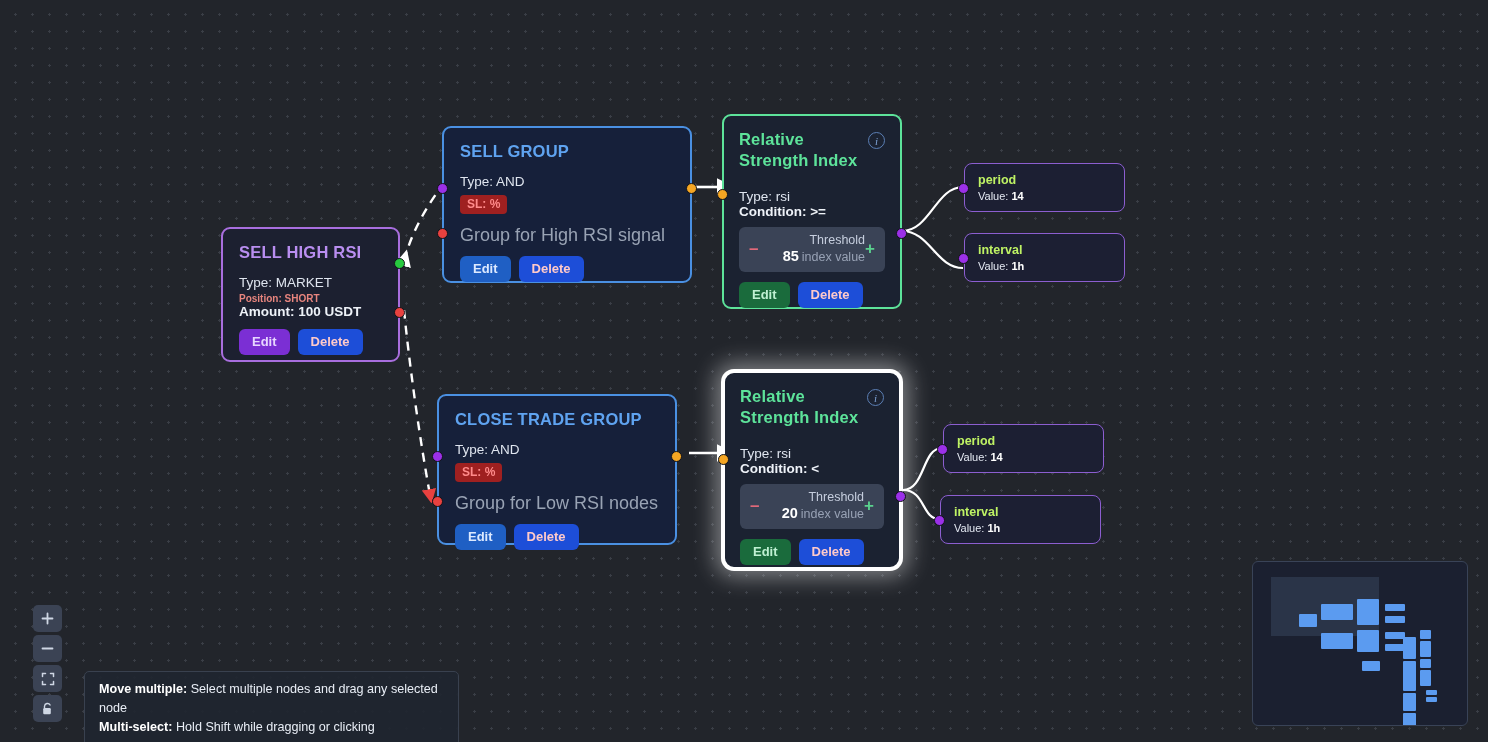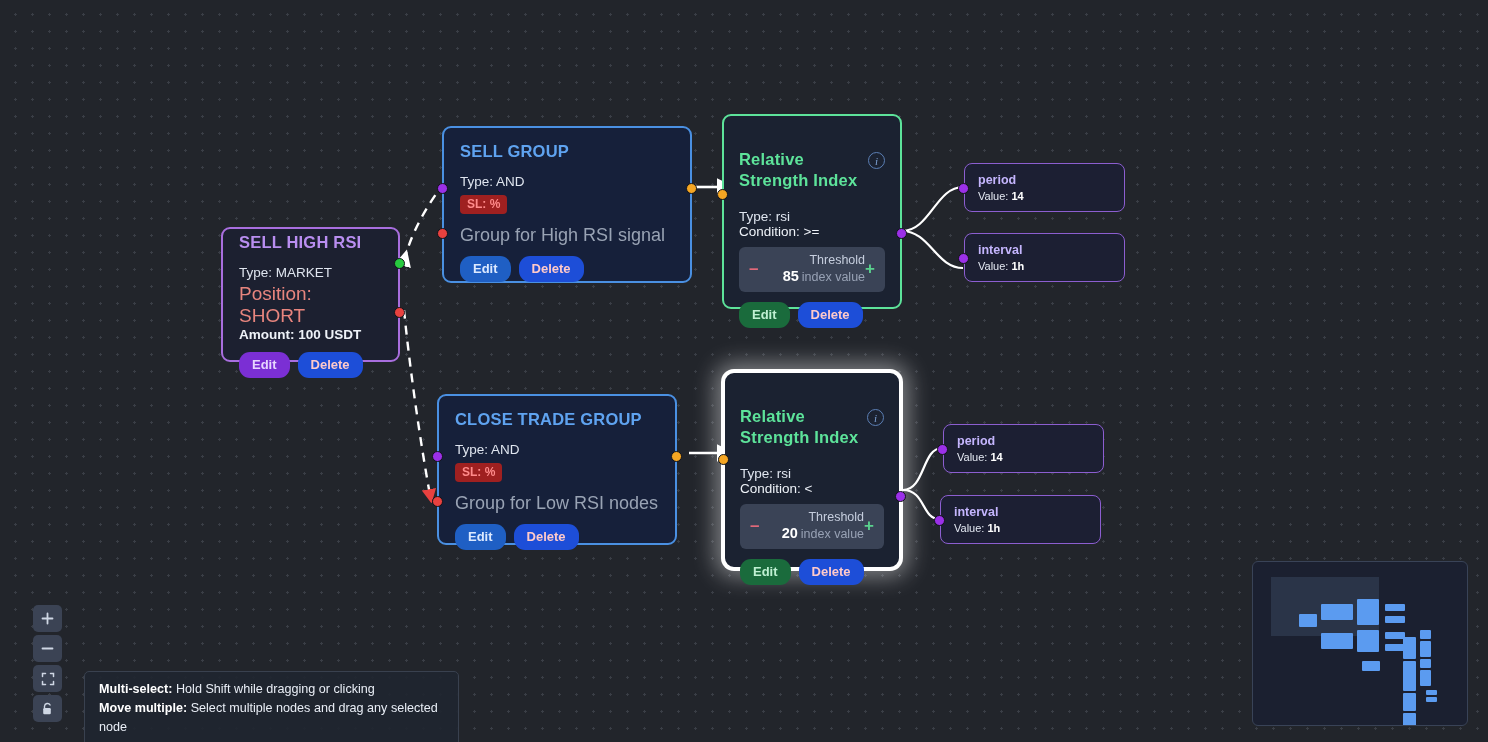--- a/index.html
+++ b/index.html
@@ -27,24 +27,24 @@
     background: #1b2233;
     color: #e8ecf4;
   }
   .node-title { font-weight: bold; letter-spacing: .2px; }
   .node-line { font-size: 13.5px; color: #dfe5ef; line-height: 1.45; }
 
   
   .node-action {
     border: 2px solid #a86ede;
     background: #1c2030;
-    padding: 4px 16px 14px 16px;
+    padding: 14px 16px 14px 16px;
   }
   .node-action .node-title { color: #b98ef0; font-size: 16.5px; margin-bottom: 11px; }
-  .row-position { color: #e8857e; font-weight: normal; font-size: 19px; }
+  .row-position { color: #e8857e; font-weight: bold; font-size: 10px; }
   .row-amount { font-weight: bold; font-size: 13.5px; color: #eef2f8; }
 
   
   .node-group {
     border: 2px solid #4a90e2;
     background: #16203a;
     padding: 14px 16px;
   }
   .node-group .node-title { color: #5fa3f0; font-size: 16.5px; margin-bottom: 11px; }
 
@@ -56,30 +56,30 @@
   }
   .node-ind.selected {
     box-shadow: 0 0 0 2px #ffffff, 0 0 22px 8px rgba(255,255,255,0.42);
     border-color: #ffffff;
     border-radius: 11px;
   }
   .node-ind .node-title {
     color: #5de39a; font-size: 16.5px; line-height: 1.26;
     max-width: 120px;
   }
-  .ind-head { display: flex; justify-content: space-between; align-items: flex-start; margin-top: 20px; }
+  .ind-head { display: flex; justify-content: space-between; align-items: flex-start; }
   .info-icon {
     width: 17px; height: 17px; border-radius: 50%;
     border: 1.4px solid #5b7fb5; color: #7fa3d6;
     font-size: 11px; font-style: italic; font-family: "Liberation Serif", serif;
     display: flex; align-items: center; justify-content: center;
     margin-top: 3px; flex: none;
   }
   .ind-type { margin-top: 18px; font-size: 13.5px; color: #dfe5ef; }
-  .ind-cond { font-size: 13.5px; color: #eef2f8; font-weight: normal; }
+  .ind-cond { font-size: 13.5px; color: #eef2f8; font-weight: bold; }
 
   .stepper {
     margin-top: 8px;
     background: #3a4356;
     border-radius: 6px;
     padding: 6px 10px 7px 10px;
     display: flex; align-items: center; justify-content: space-between;
     position: relative;
   }
   .step-btn { font-size: 17px; font-weight: bold; line-height: 1; cursor: pointer; user-select: none; }
@@ -90,34 +90,34 @@
   .step-val { font-size: 14.5px; font-weight: bold; color: #ffffff; }
   .step-unit { font-size: 12.5px; color: #98a2b5; margin-left: 3px; }
 
   
   .node-param {
     border: 1.6px solid #8c5ed0;
     background: #1c1f33;
     border-radius: 8px;
     padding: 9px 13px 11px 13px;
   }
-  .param-key { color: #c4b5fd; font-size: 12.5px; font-weight: bold; }
+  .param-key { color: #bef264; font-size: 12.5px; font-weight: bold; }
   .param-val { color: #e3e8f2; font-size: 11px; margin-top: 3px; }
   .param-val b { color: #ffffff; }
 
   
   .badge-sl {
     display: inline-block; background: #9f2020; color: #ff8a8a;
     font-size: 12px; font-weight: bold; border-radius: 4px;
     padding: 2px 7px 3px 7px; margin: 3px 0 0 0;
   }
   .desc { color: #99a3b4; font-size: 18px; margin-top: 11px; }
   .btns { display: flex; gap: 8px; margin-top: 10px; }
   .btn {
-    border: none; border-radius: 11px; cursor: pointer;
+    border: none; border-radius: 6px; cursor: pointer;
     font-size: 13px; font-weight: bold; padding: 5px 13px 6px 13px;
     font-family: "Liberation Sans", sans-serif;
   }
   .btn-edit-purple { background: #7b2fd4; color: #e7d6ff; }
   .btn-edit-blue   { background: #1f5fc4; color: #dce9ff; }
   .btn-edit-green  { background: #1a6b3c; color: #bff0d2; }
   .btn-delete      { background: #1d4ed8; color: #ffcaca; }
 
   
   .handle {
@@ -332,24 +332,24 @@
     <button class="ctrl-btn">
       <svg width="13" height="14" viewBox="0 0 13 14">
         <path d="M3.5 6 V4.2 a3 3 0 0 1 5.6 -1.2" stroke="#cfd7e4" stroke-width="1.4" fill="none" stroke-linecap="round"></path>
         <rect x="2.2" y="6" width="7.6" height="6.2" rx="1.2" fill="#cfd7e4"></rect>
       </svg>
     </button>
   </div>
 
   <div class="hint">
     <div>
+      <b>Move multiple:</b><span> Select multiple nodes and drag any selected node</span>
+    </div>
+    <div>
       <b>Multi-select:</b><span> Hold Shift while dragging or clicking</span>
-    </div>
-    <div>
-      <b>Move multiple:</b><span> Select multiple nodes and drag any selected node</span>
     </div>
   </div>
 
   <div class="minimap">
     <div class="mm-mask" style="left: 18px; top: 15px; width: 108px; height: 59px;"></div>
     <div id="mm-nodes">
         <div class="mm-node" style="left: 46px; top: 52px; width: 18px; height: 13px;"></div>
         <div class="mm-node" style="left: 68px; top: 42px; width: 32px; height: 16px;"></div>
         <div class="mm-node" style="left: 104px; top: 37px; width: 22px; height: 26px;"></div>
         <div class="mm-node" style="left: 132px; top: 42px; width: 20px; height: 7px;"></div>

